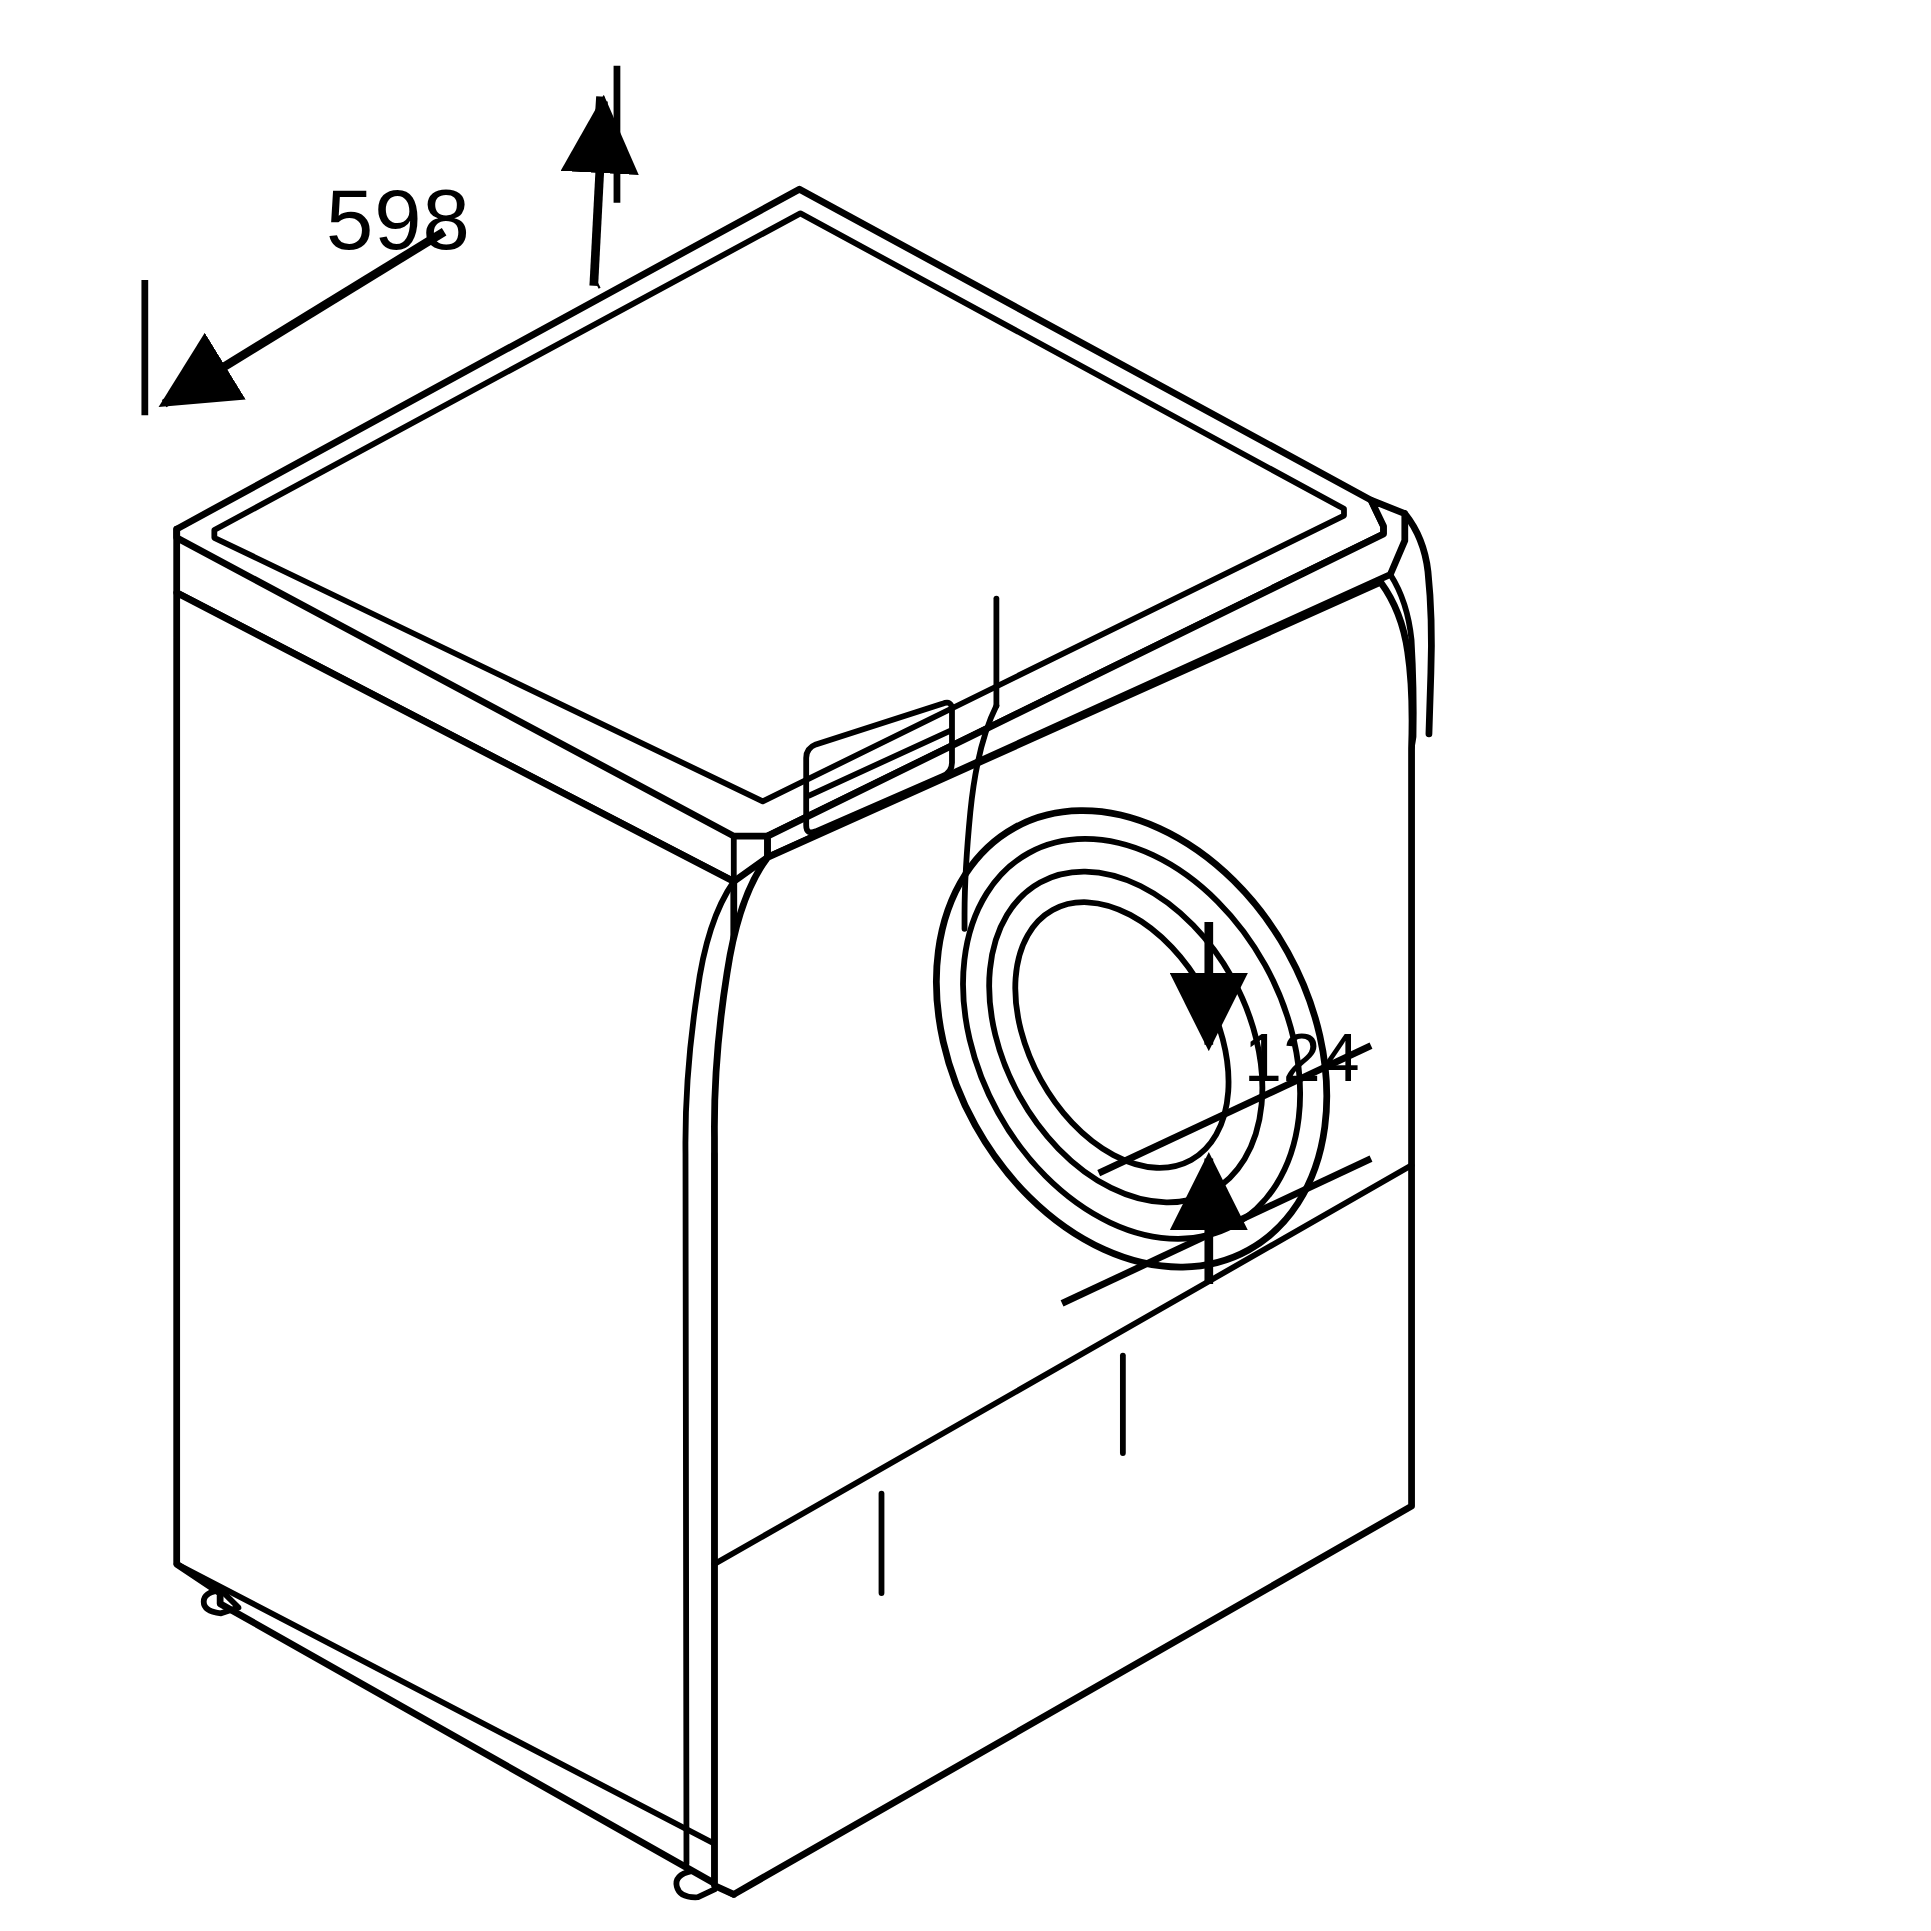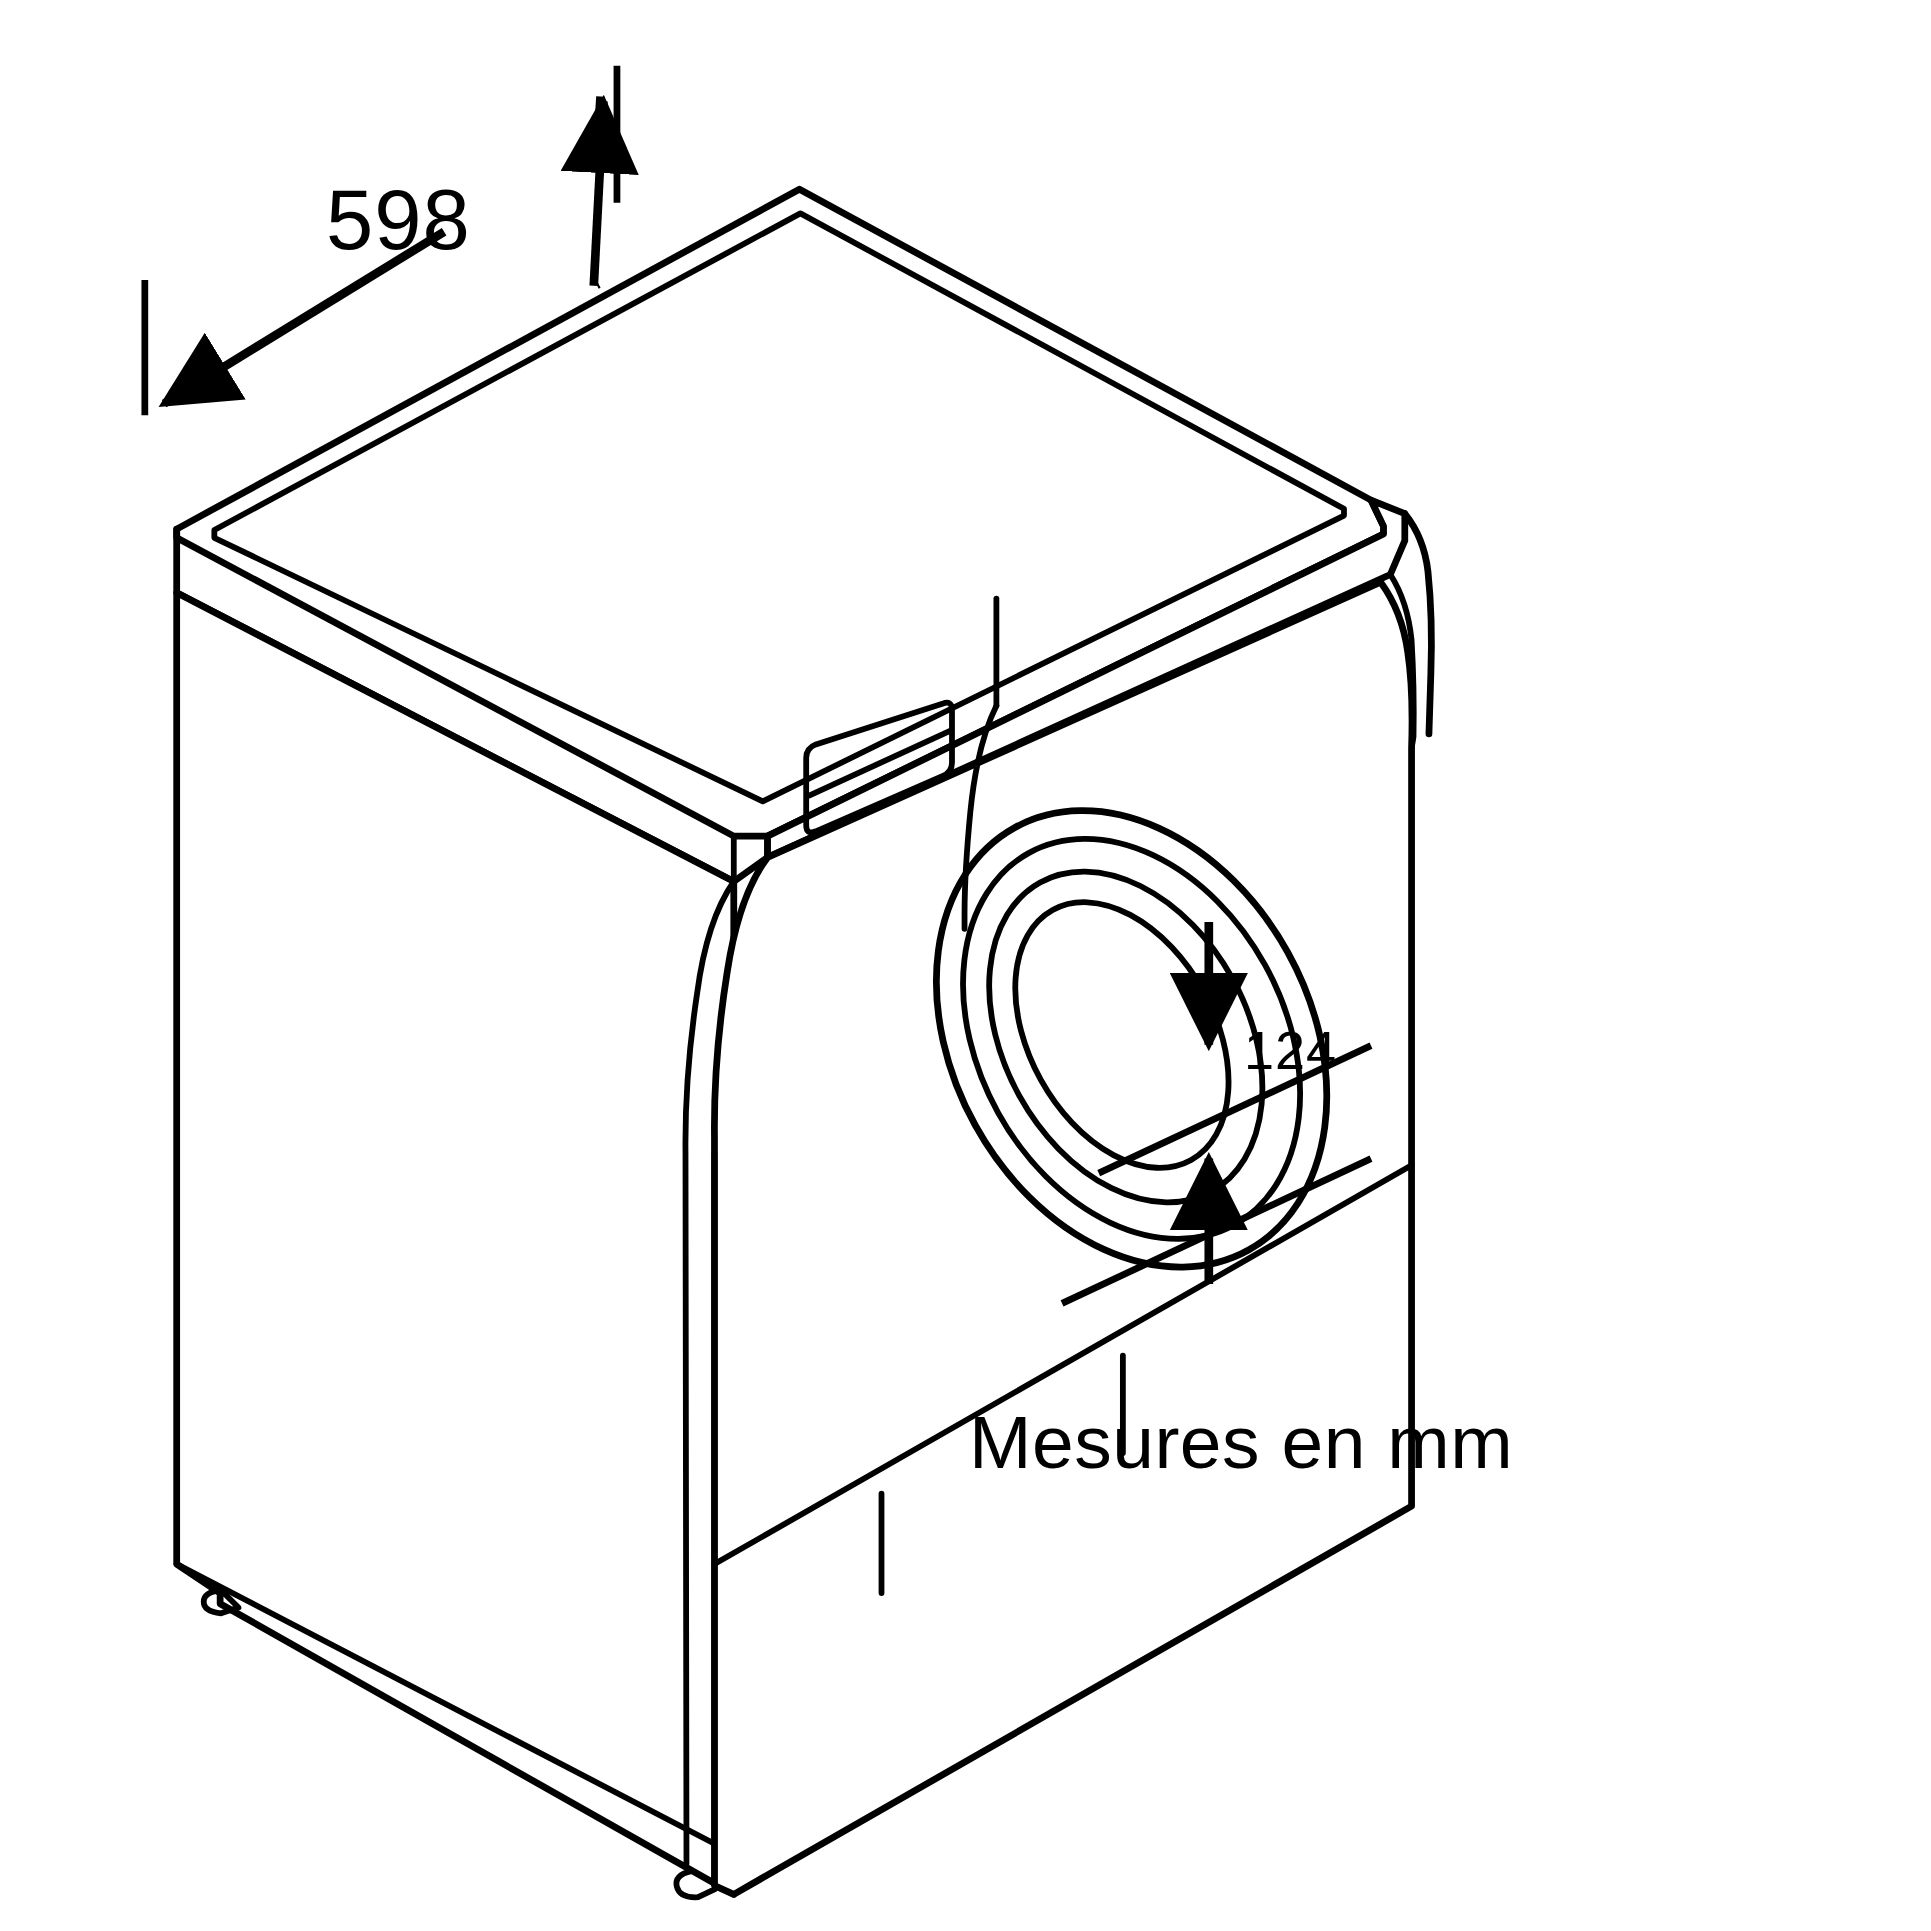--- a/index.html
+++ b/index.html
@@ -3,21 +3,21 @@
 <meta charset="utf-8">
 <style>
   html,body{margin:0;padding:0;background:#ffffff;}
   body{width:1931px;height:1931px;overflow:hidden;
        font-family:"Liberation Sans", sans-serif;}
   #stage{position:relative;width:1931px;height:1931px;background:#fff;}
   svg.layer{position:absolute;left:0;top:0;width:1931px;height:1931px;}
   .dimtext{position:absolute;font-family:"Liberation Sans", sans-serif;
            color:#000;white-space:nowrap;line-height:1;}
   #dim-598-label{left:326px;top:147px;font-size:85px;letter-spacing:1px;margin-top:30px;}
-  #dim-124-label{left:1244px;top:1023px;font-size:54px;letter-spacing:1px;}
+  #dim-124-label{left:1244px;top:1023px;font-size:68px;letter-spacing:1px;}
   #units-caption{left:969px;top:1405px;font-size:75px;letter-spacing:0.5px;}
 </style>
 </head>
 <body>
 
 <div id="stage">
 
   <svg class="layer" viewBox="0 0 2000 2000">
     <g fill="none" stroke="#000000" stroke-linecap="round" stroke-linejoin="round">
 
@@ -106,16 +106,15 @@
       <line x1="1252" y1="955" x2="1252" y2="1082" stroke-width="9" marker-end="url(#arrowA)"></line>
       <line x1="1252" y1="1330" x2="1252" y2="1200" stroke-width="9" marker-end="url(#arrowA)"></line>
 
     </g>
   </svg>
 
   <div class="dimtext" id="dim-598-label">598</div>
 
   <div class="dimtext" id="dim-124-label">124</div>
 
-  <div class="dimtext" id="units-caption">Mesures en mm</div>
 
 </div>
 
 
 </body></html>

